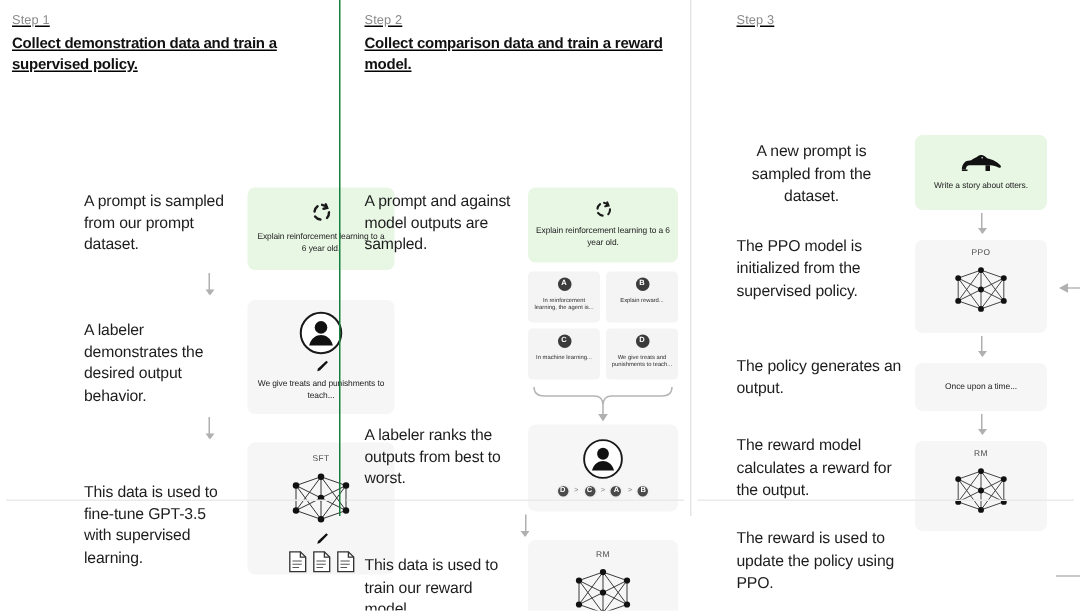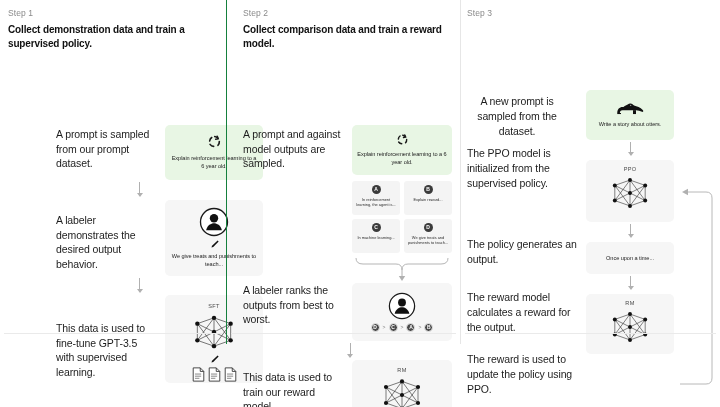--- a/index.html
+++ b/index.html
@@ -12,24 +12,25 @@
   #root {
     position: relative;
     width: 720px; height: 407px;
     background: #ffffff;
     display: flex;
   }
   .column {
     position: relative;
     height: 344px;
     padding: 8px 0 0 0;
+    text-decoration: underline;
   }
   .col-1 { width: 226px; padding-left: 4px; }
   .col-2 { width: 234px; padding-left: 12px; border-left: 1px solid #15803d; }
-  .col-3 { width: 260px; padding-left: 2px; border-left: 1px solid #e6e6e6; }
+  .col-3 { width: 260px; padding-left: 26px; border-left: 1px solid #e6e6e6; }
 
   .bottom-rule {
     position: absolute;
     left: 4px; right: 4px;
     bottom: 10px;
     height: 1px;
     background: #eaeaea;
   }
 
   .step-label {
@@ -344,21 +345,21 @@
     <div class="bottom-rule"></div>
   </div>
 
   <div class="column col-3">
     <div style="padding-left:4px;">
       <div class="step-label">Step 3</div>
     </div>
 
     <div class="rows" style="height:330px;">
       <div class="caption" style="position:absolute;left:4px;top:62px;width:100px;text-align:center;">A new prompt is sampled from the dataset.</div>
-      <div class="caption" style="position:absolute;left:4px;top:114px;width:110px;">The PPO model is initialized from the supervised policy.</div>
+      <div class="caption" style="position:absolute;left:4px;top:125px;width:110px;">The PPO model is initialized from the supervised policy.</div>
       <div class="caption" style="position:absolute;left:4px;top:205px;width:110px;">The policy generates an output.</div>
       <div class="caption" style="position:absolute;left:4px;top:258px;width:110px;">The reward model calculates a reward for the output.</div>
       <div class="caption" style="position:absolute;left:4px;top:320px;width:110px;">The reward is used to update the policy using PPO.</div>
 
       <div class="card green" style="position:absolute;left:123px;top:58px;width:88px;height:50px;">
         <span>
           <svg width="30" height="15" viewBox="0 0 40 20">
             <path d="M3 16 C3 11 6 8 10 8 C12 8 13 6 15 5.5 C17 5 18 3 20.5 3.2
                      C23 3.4 24 5 25.5 6 C29 7 34 8.5 37 12 C38.5 13.6 37.5 15 36 14.4
                      C33.5 13.4 31 12.2 28 12.2 L10 12.2 C7.5 12.2 6.5 14 6.5 16 Z" fill="#111"></path>

